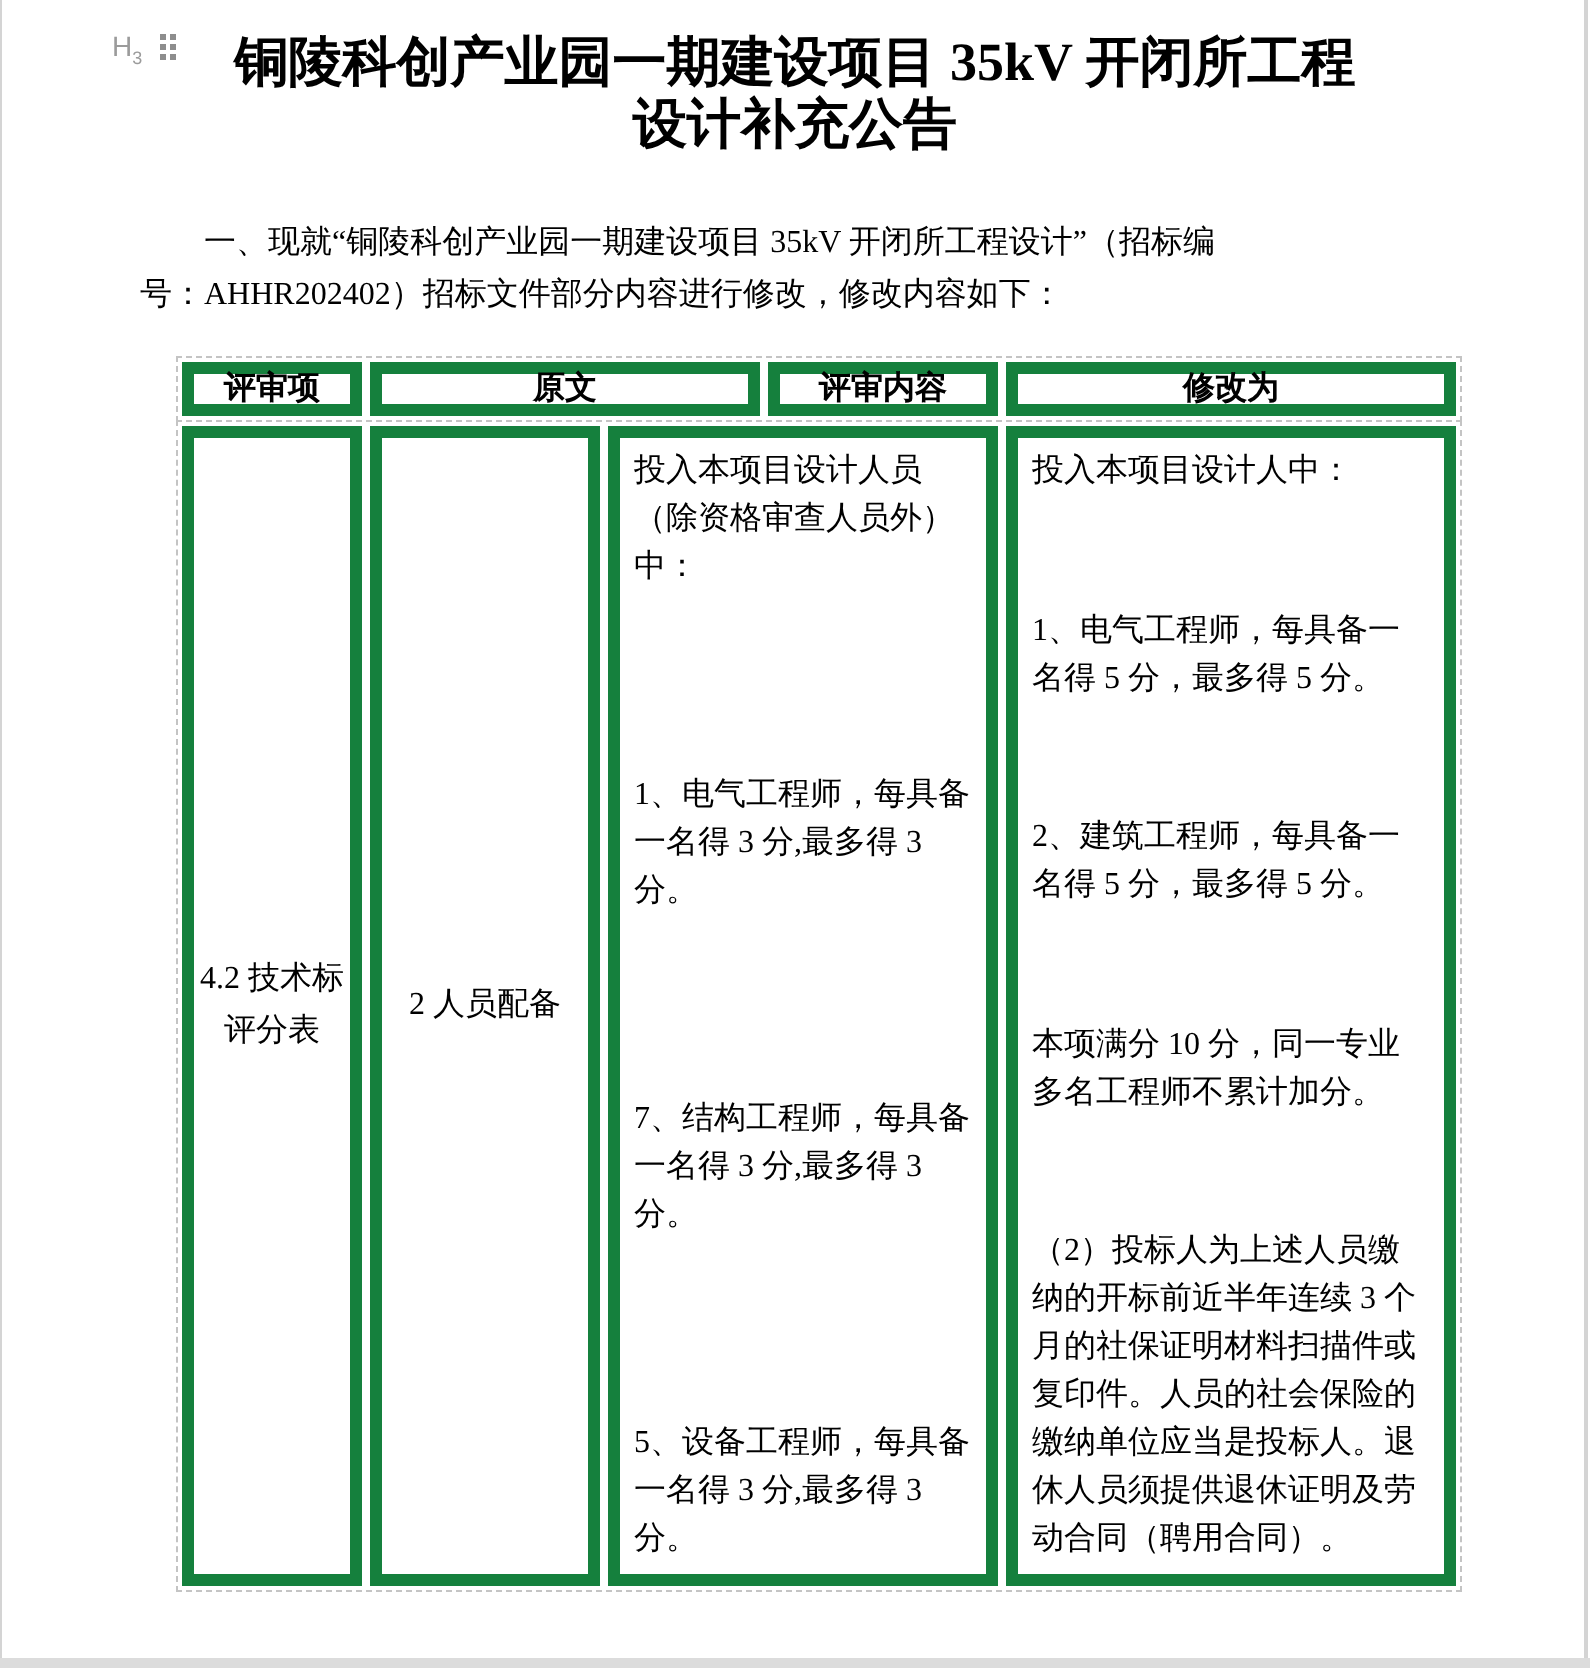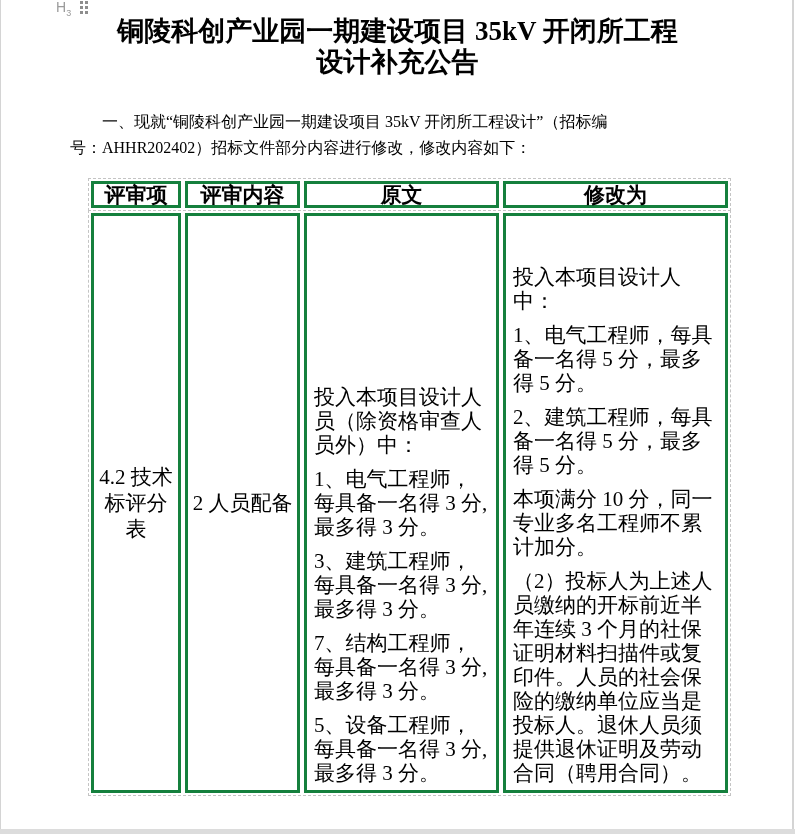--- a/index.html
+++ b/index.html
@@ -14,21 +14,21 @@
   }
   .viewport { position: relative; width: 795px; height: 834px; overflow: hidden; background:#fff; }
 
   
   .edge-left  { position:absolute; left:0; top:0; bottom:0; width:1px; background:#d4d4d4; z-index:6; }
   .edge-right { position:absolute; right:1px; top:0; bottom:0; width:2px; background:#d4d4d4; z-index:6; }
   .bottom-bar { position:absolute; left:0; right:0; bottom:0; height:5px; background:#dcdcdc; z-index:6; }
 
   
   .block-controls {
-    position:absolute; left:56px; top:0;
+    position:absolute; left:56px; top:16px;
     display:flex; align-items:flex-start; gap:9px;
     color:#9b9b9b; font-family:"Liberation Sans","DejaVu Sans",sans-serif;
     z-index:5;
   }
   .h-label { font-size:14px; line-height:14px; color:#9b9b9b; }
   .h-label sub { font-size:9px; }
   .drag-handle { display:grid; grid-template-columns:3px 3px; grid-auto-rows:3px; gap:2px; margin-top:1px; cursor:grab; }
   .drag-handle i { display:block; width:3px; height:3px; background:#8d8d8d; }
 
   
@@ -58,38 +58,38 @@
   .tbl-row {
     display: flex;
     gap: 4px;
     padding: 2px;
     border: 1px dashed #c4c4c4;
     width: -moz-fit-content;
     width: fit-content;
     background: #fff;
   }
   .tbl-row + .tbl-row { margin-top: -1px; }
-  .cell { border: 3px solid #15803d; box-sizing: border-box; background: #fff; font-size: 21px; }
+  .cell { border: 6px solid #15803d; box-sizing: border-box; background: #fff; font-size: 16px; }
   .c1 { width: 90px; }
   .c2 { width: 115px; }
   .c3 { width: 195px; }
   .c4 { width: 225px; }
   .hdr .cell {
     height: 27px;
     display: flex; align-items: center; justify-content: center;
     font-weight: bold;
   }
   .body-row .cell { height: 580px; }
   .body-row .c1, .body-row .c2 {
     display: flex; align-items: center; justify-content: center;
     text-align: center; line-height: 26px;
   }
   .body-row .c1 .cellpad { width: 78px; }
   .body-row .c3, .body-row .c4 {
-    display: flex; flex-direction: column; justify-content: flex-end;
+    display: flex; flex-direction: column; justify-content: space-between;
     padding: 0 7px;
   }
   .cellp { margin: 5px 0; line-height: 24px; }
 </style>
 </head>
 <body>
 
 <div class="viewport">
 
   <div class="edge-left"></div>
@@ -109,35 +109,34 @@
   </div>
 
   <h3 class="doc-title">铜陵科创产业园一期建设项目 35kV 开闭所工程设计补充公告</h3>
 
 
   <p class="intro">一、现就“铜陵科创产业园一期建设项目 35kV 开闭所工程设计”（招标编号：AHHR202402）招标文件部分内容进行修改，修改内容如下：</p>
 
   <div class="table-area">
     <div class="tbl-row hdr">
       <div class="cell c1">评审项</div>
+      <div class="cell c3">原文</div>
       <div class="cell c2">评审内容</div>
-      <div class="cell c3">原文</div>
       <div class="cell c4">修改为</div>
     </div>
     <div class="tbl-row body-row">
       <div class="cell c1">
         <div class="cellpad">4.2 技术标评分表</div>
       </div>
       <div class="cell c2">
         <div>2 人员配备</div>
       </div>
       <div class="cell c3">
         <p class="cellp">投入本项目设计人员（除资格审查人员外）中：</p>
         <p class="cellp">1、电气工程师，每具备一名得 3 分,最多得 3 分。</p>
-        <p class="cellp">3、建筑工程师，每具备一名得 3 分,最多得 3 分。</p>
         <p class="cellp">7、结构工程师，每具备一名得 3 分,最多得 3 分。</p>
         <p class="cellp">5、设备工程师，每具备一名得 3 分,最多得 3 分。</p>
       </div>
       <div class="cell c4">
         <p class="cellp">投入本项目设计人中：</p>
         <p class="cellp">1、电气工程师，每具备一名得 5 分，最多得 5 分。</p>
         <p class="cellp">2、建筑工程师，每具备一名得 5 分，最多得 5 分。</p>
         <p class="cellp">本项满分 10 分，同一专业多名工程师不累计加分。</p>
         <p class="cellp">（2）投标人为上述人员缴纳的开标前近半年连续 3 个月的社保证明材料扫描件或复印件。人员的社会保险的缴纳单位应当是投标人。退休人员须提供退休证明及劳动合同（聘用合同）。</p>
       </div>

